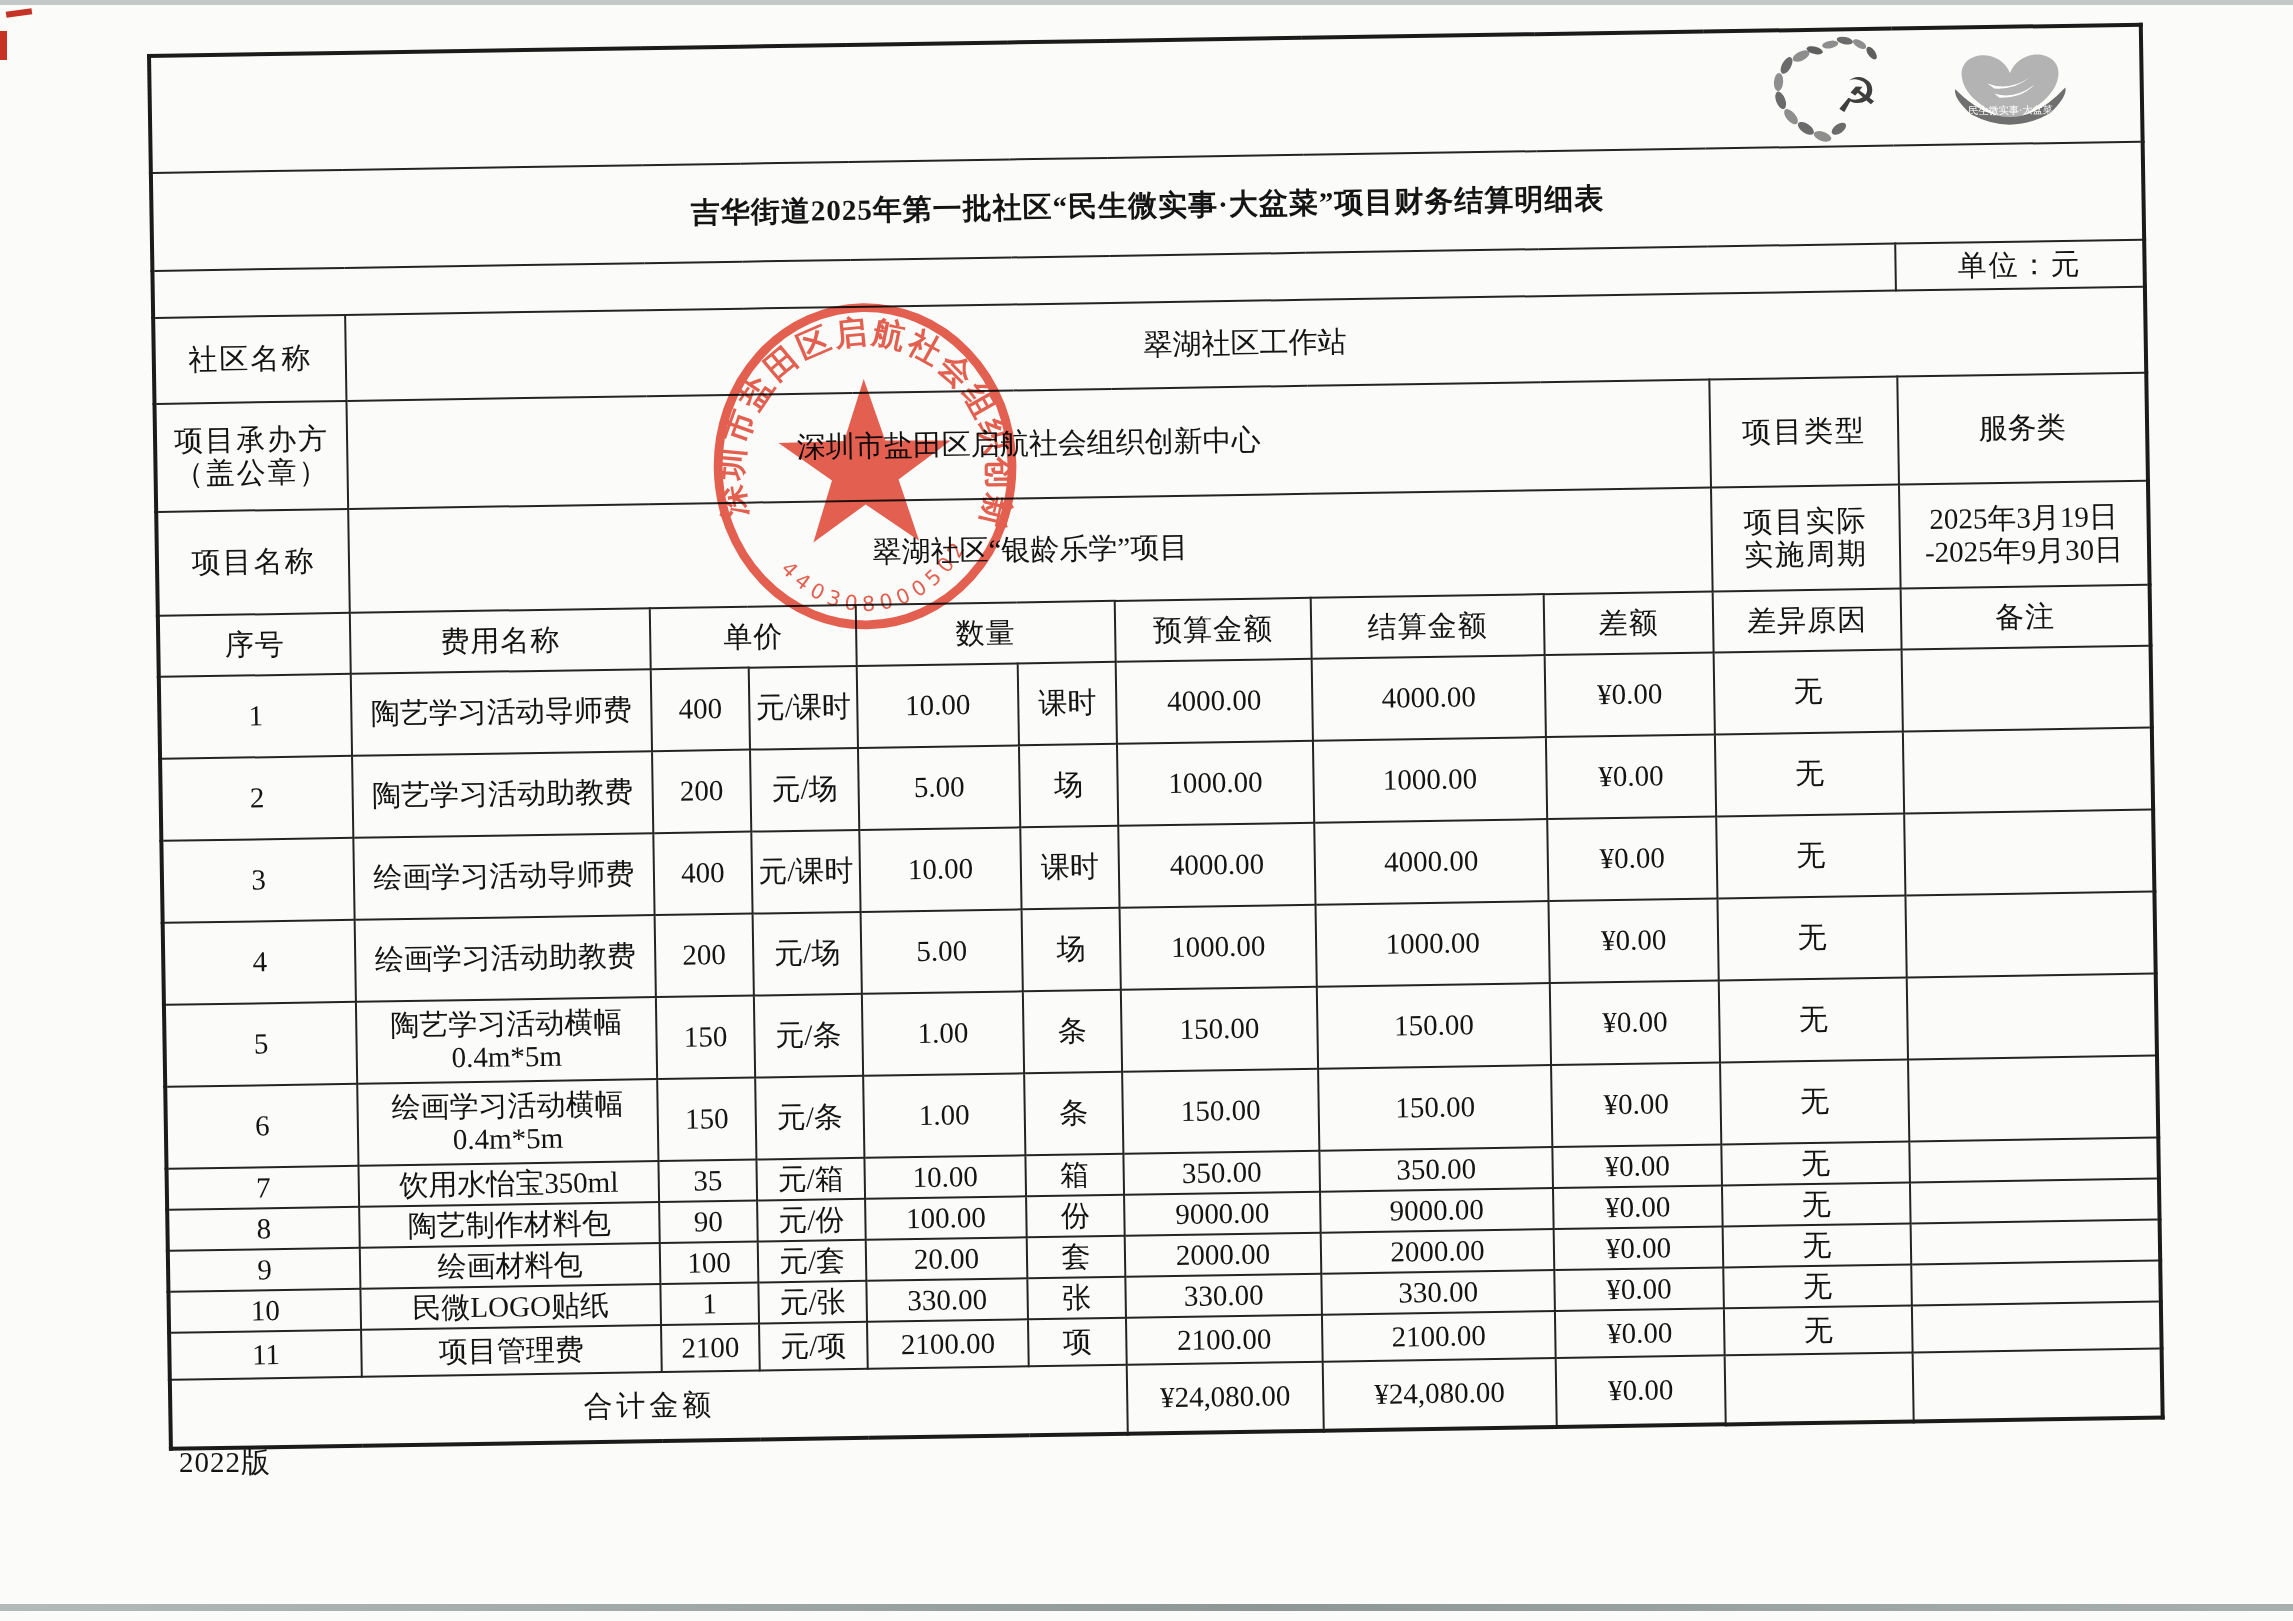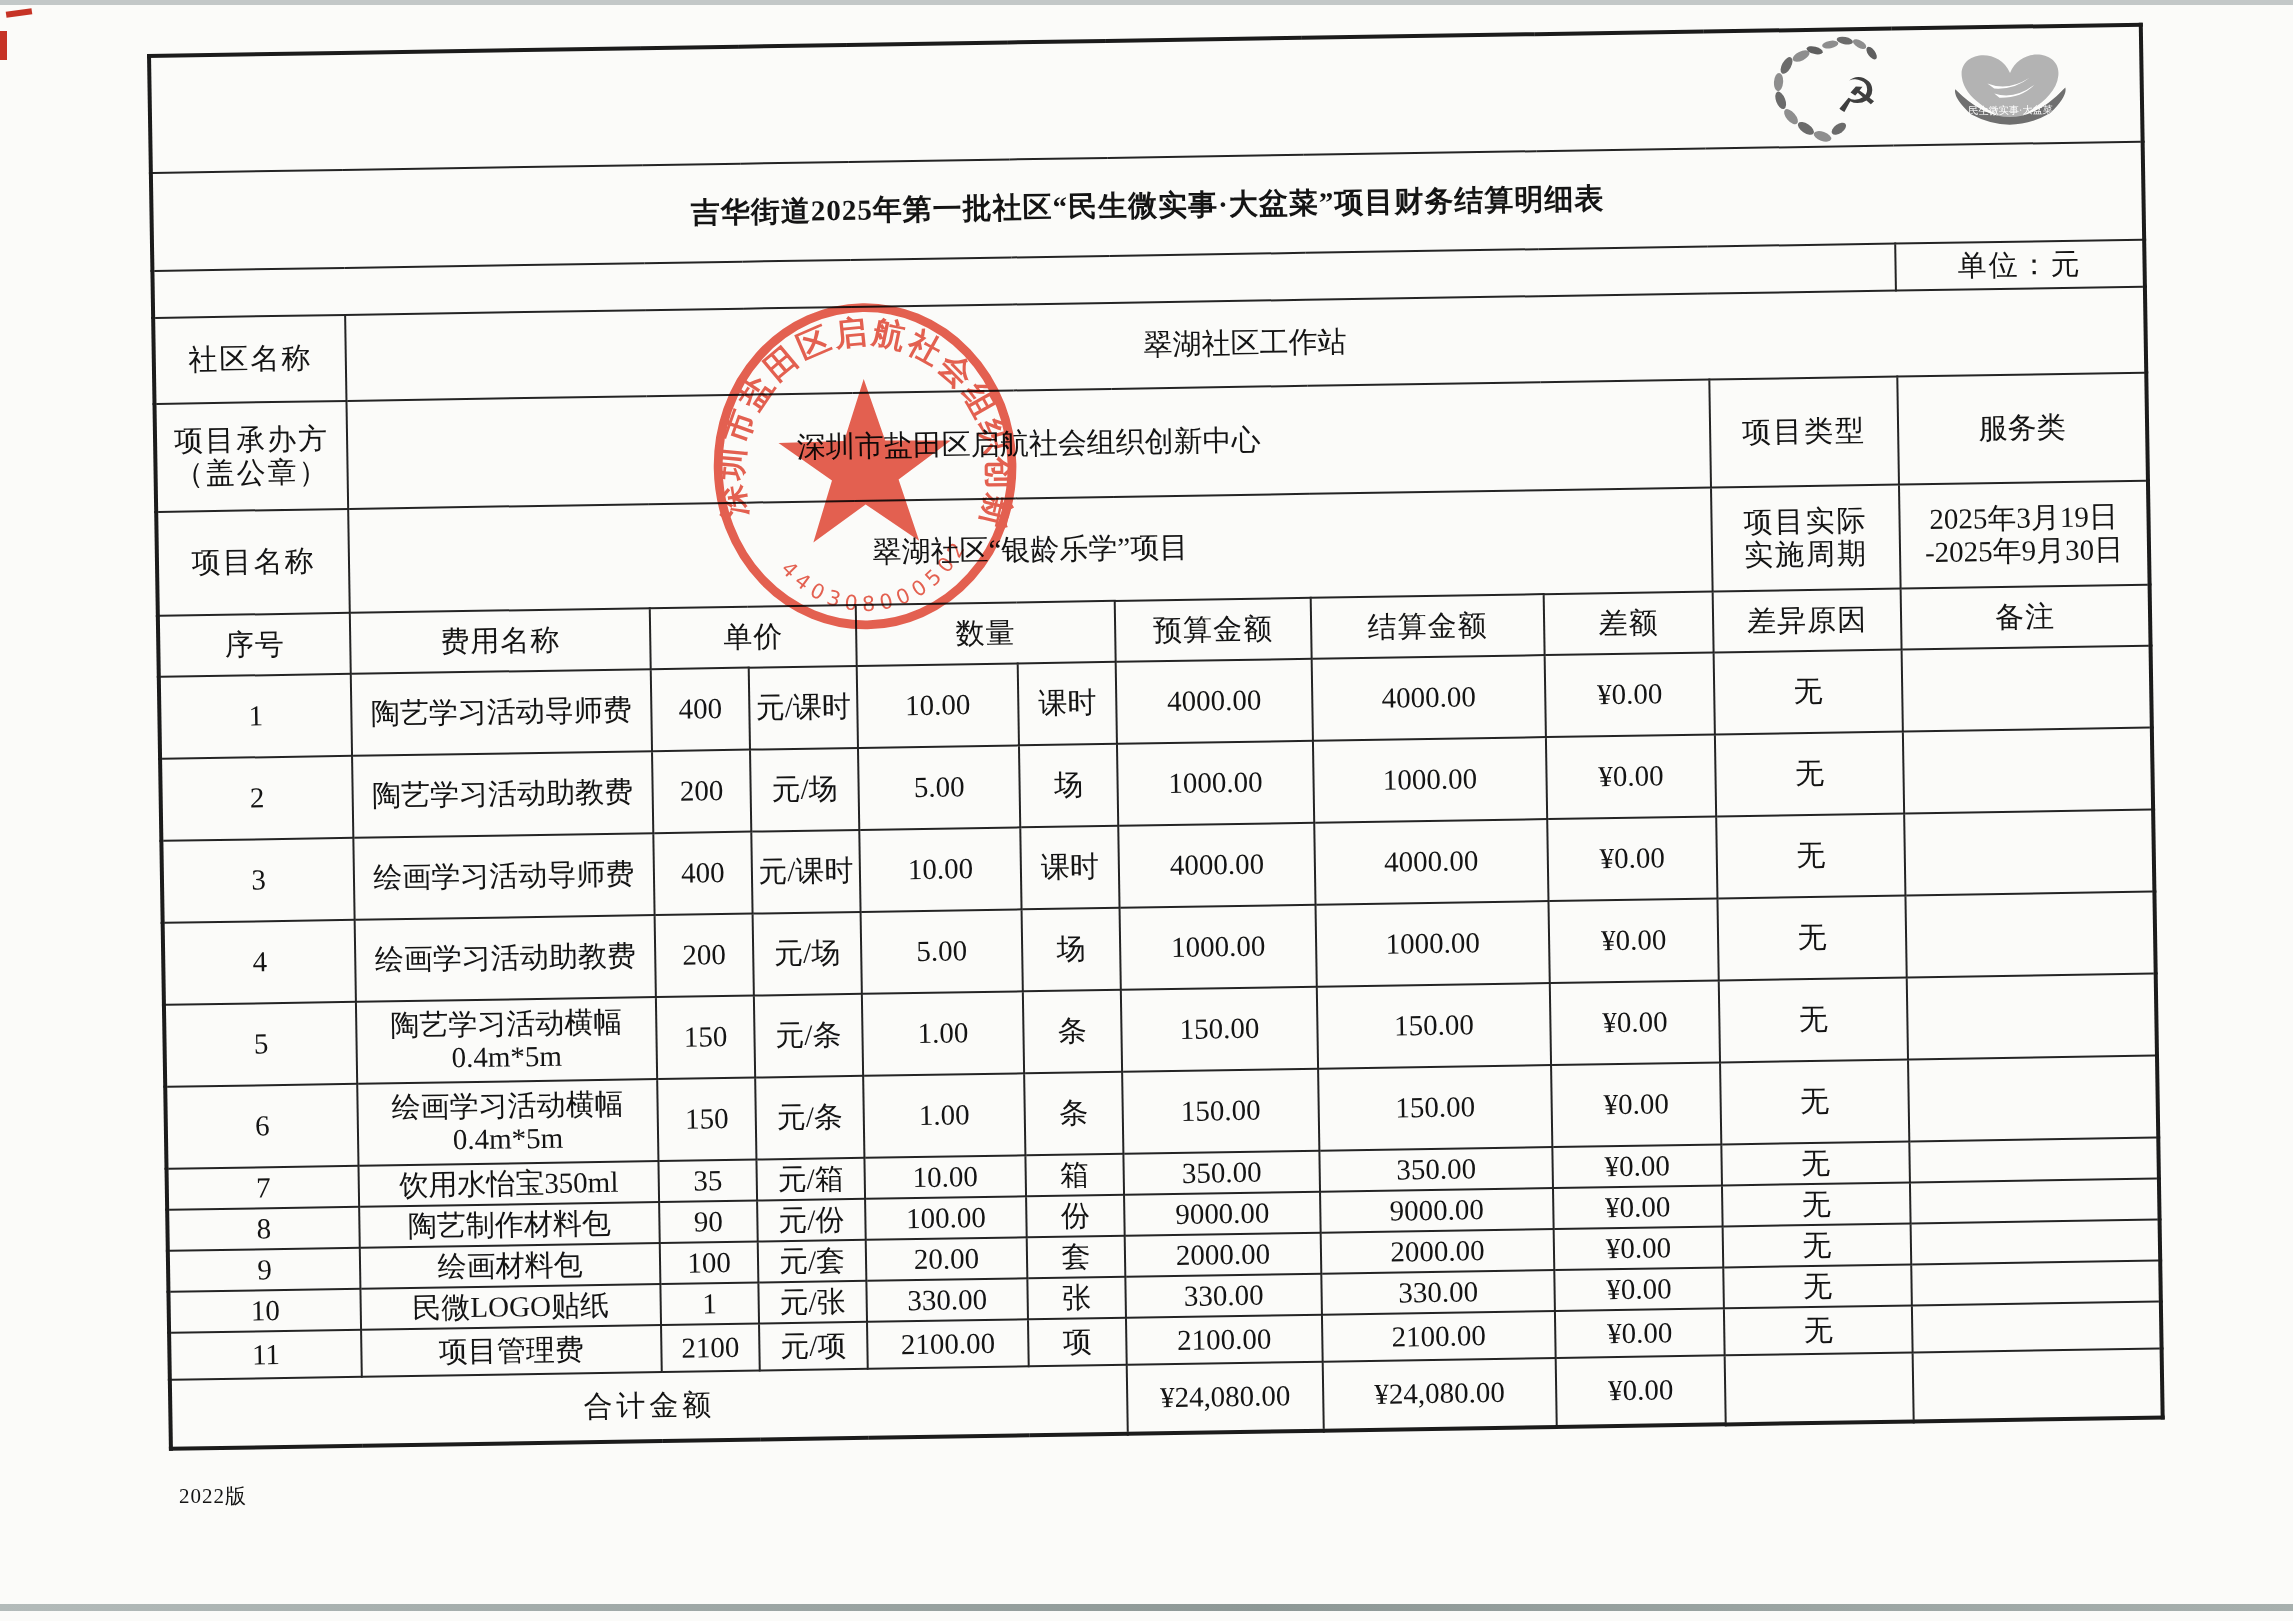--- a/index.html
+++ b/index.html
@@ -44,21 +44,21 @@
   td.hdr{font-size:30px;letter-spacing:1px;}
   td.name{padding:0 5.9px;}
   td.total-lbl{font-size:31px;letter-spacing:3.9px;}
 
   .two-line span{display:block;}
 
   
   .stamp{position:absolute;left:545px;top:245px;width:333px;height:353px;
     opacity:.88;mix-blend-mode:multiply;pointer-events:none;}
 
-  .version-note{position:absolute;left:179px;top:1482px;font-size:21px;letter-spacing:1px;}
+  .version-note{position:absolute;left:179px;top:1443px;font-size:29px;letter-spacing:1px;}
 </style>
 </head>
 <body>
 
 <div class="scan-top"></div>
 <div class="scan-bottom"></div>
 <div class="red-mark-1"></div>
 <div class="red-mark-2"></div>
 
 <div class="sheet">

